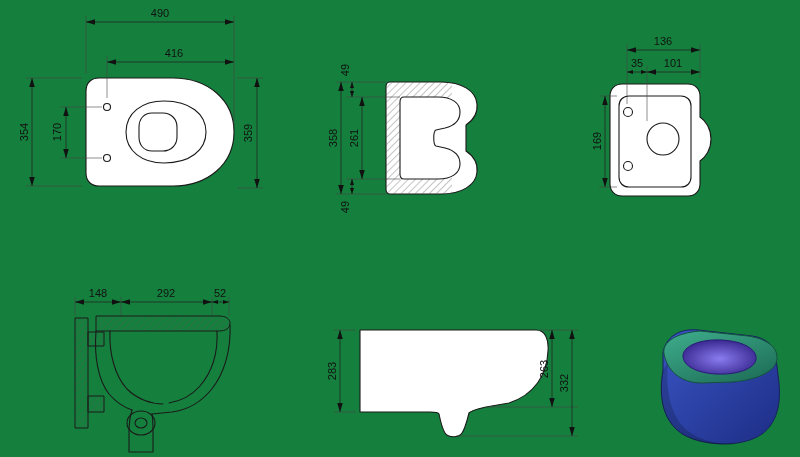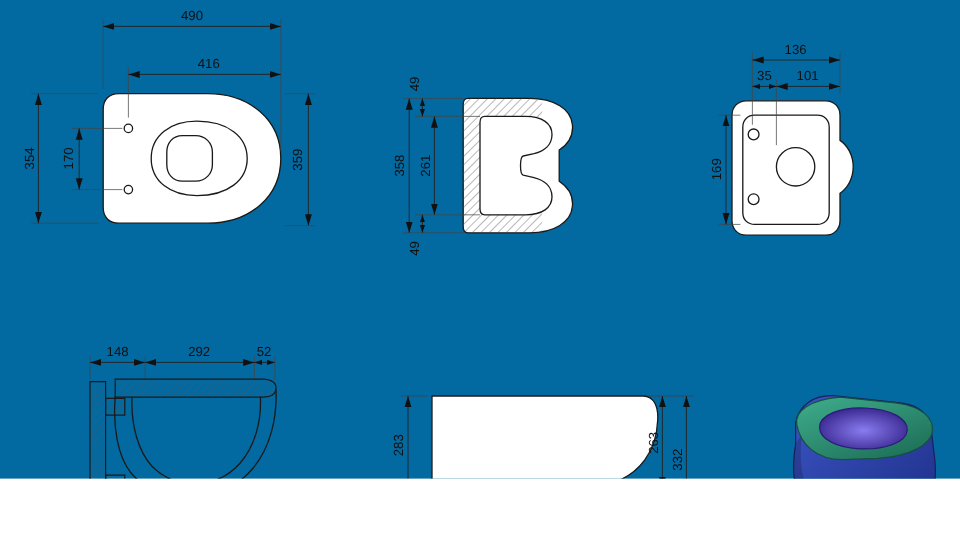--- a/index.html
+++ b/index.html
@@ -1,16 +1,16 @@
 <!DOCTYPE html>
 <html><head>
 <meta charset="utf-8">
 <style>
   html,body{margin:0;padding:0;background:#ffffff;}
-  .stage{position:relative;width:800px;height:399px;background:#0369a1;overflow:hidden;}
+  .stage{position:relative;width:800px;height:457px;background:#15803d;overflow:hidden;}
   svg{display:block;}
   svg text{font-family:"Liberation Sans",sans-serif;font-size:11px;fill:#111;}
   .o{fill:none;stroke:#1a1a1a;stroke-width:1.1;stroke-linejoin:round;stroke-linecap:round;}
   .of{fill:#ffffff;stroke:#1a1a1a;stroke-width:1.1;stroke-linejoin:round;}
   .h{fill:url(#hatch);stroke:none;}
   .hs{fill:url(#hatch);stroke:#1a1a1a;stroke-width:1;}
   .e{stroke:#444;stroke-width:0.6;fill:none;}
   .d{stroke:#222;stroke-width:0.75;fill:none;}
 </style>
 </head>

